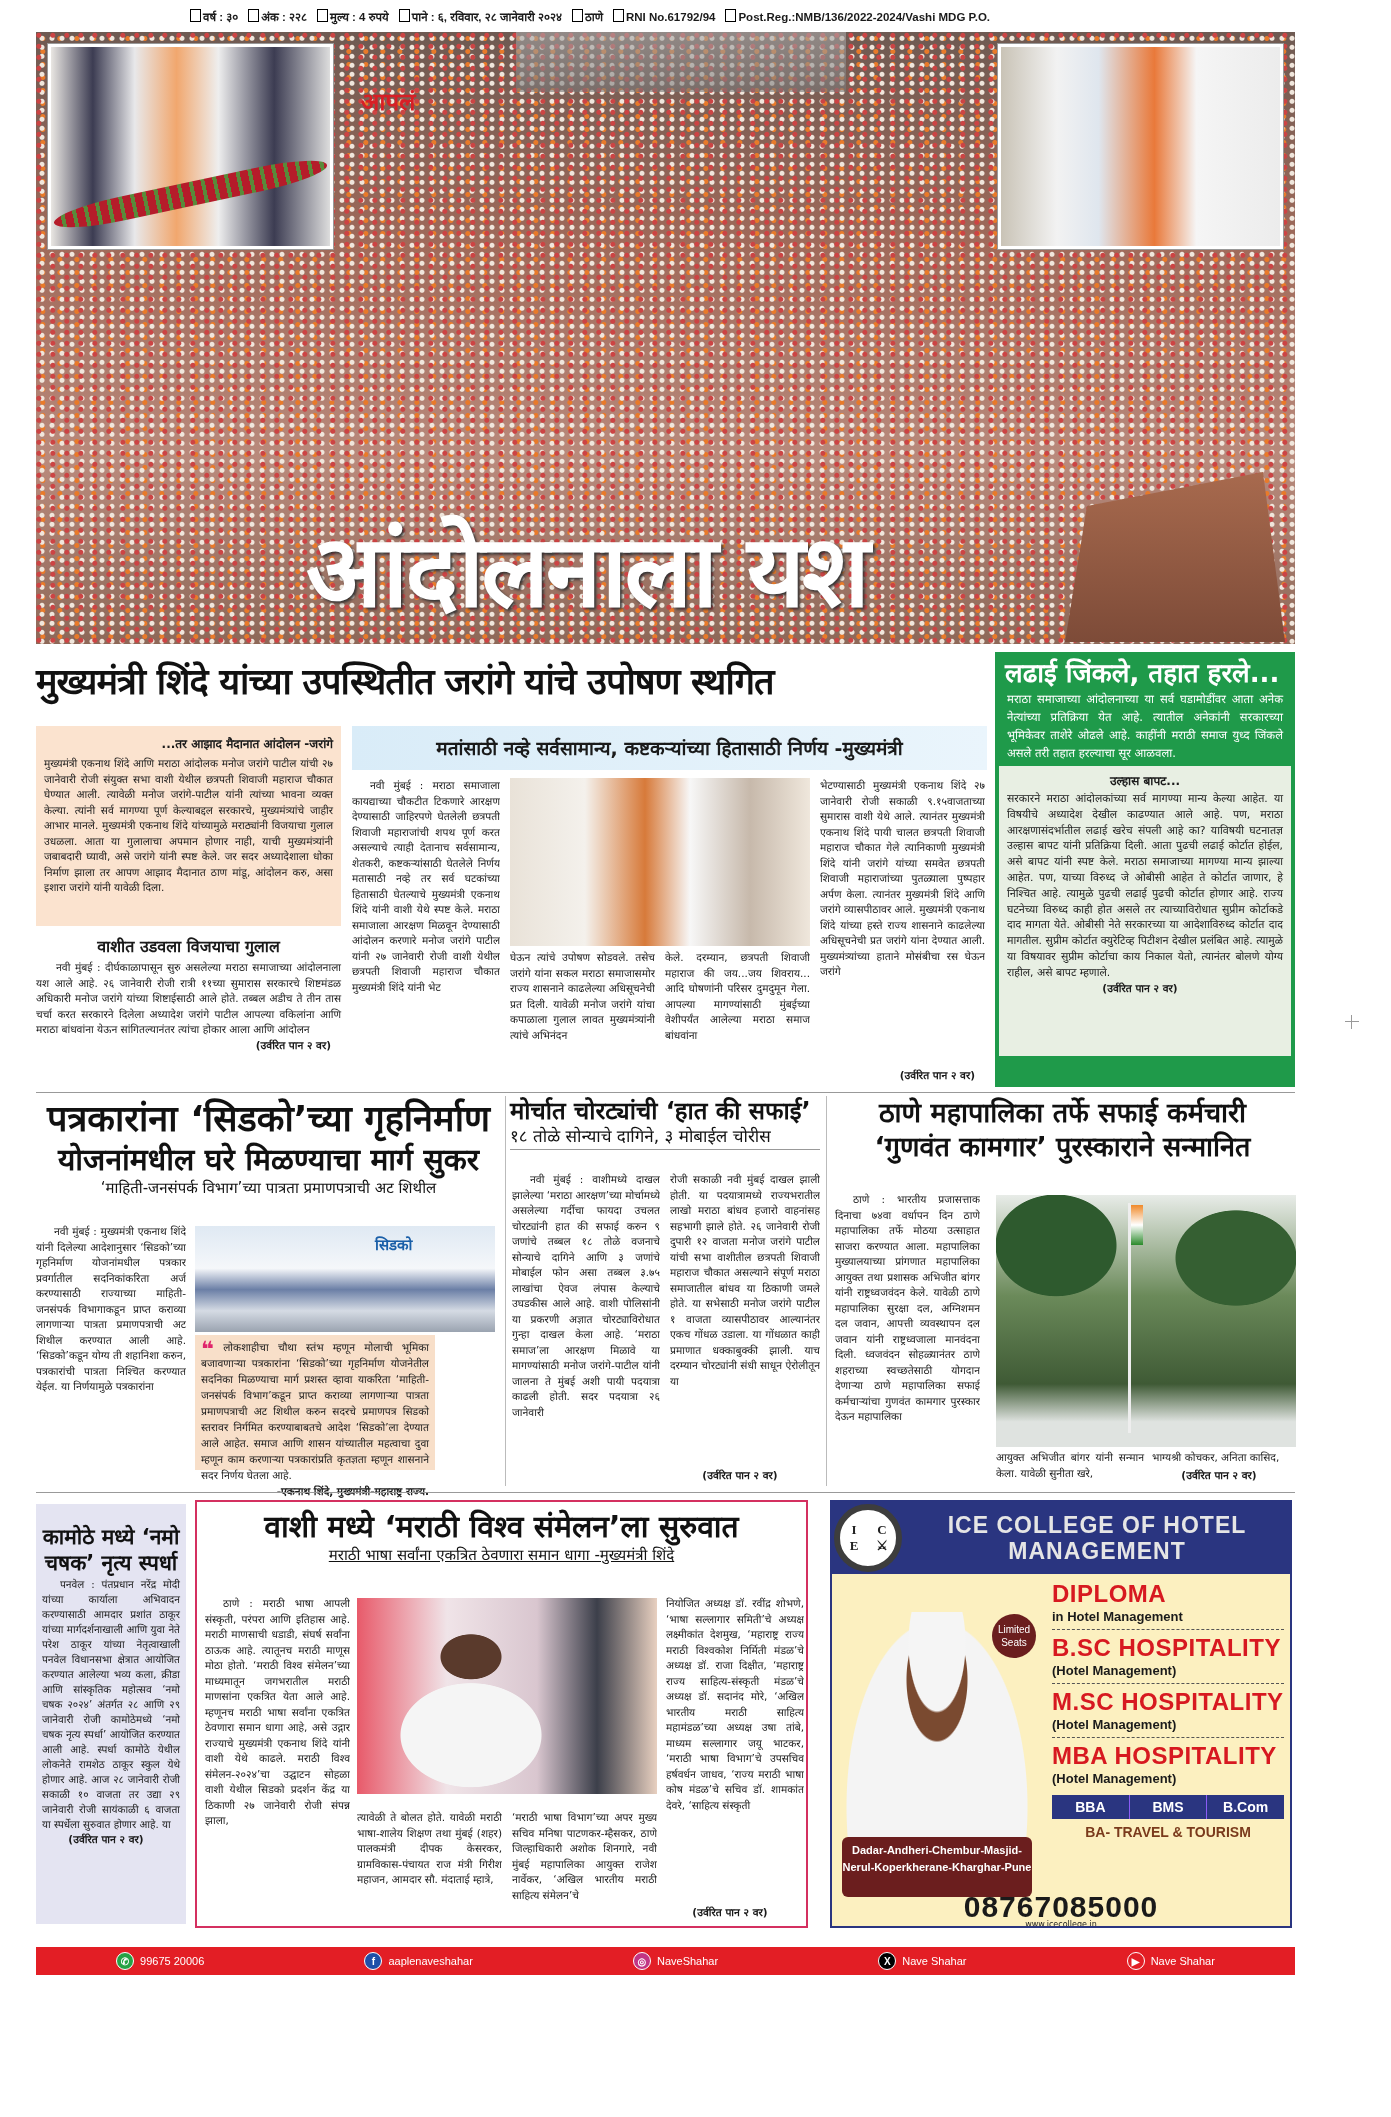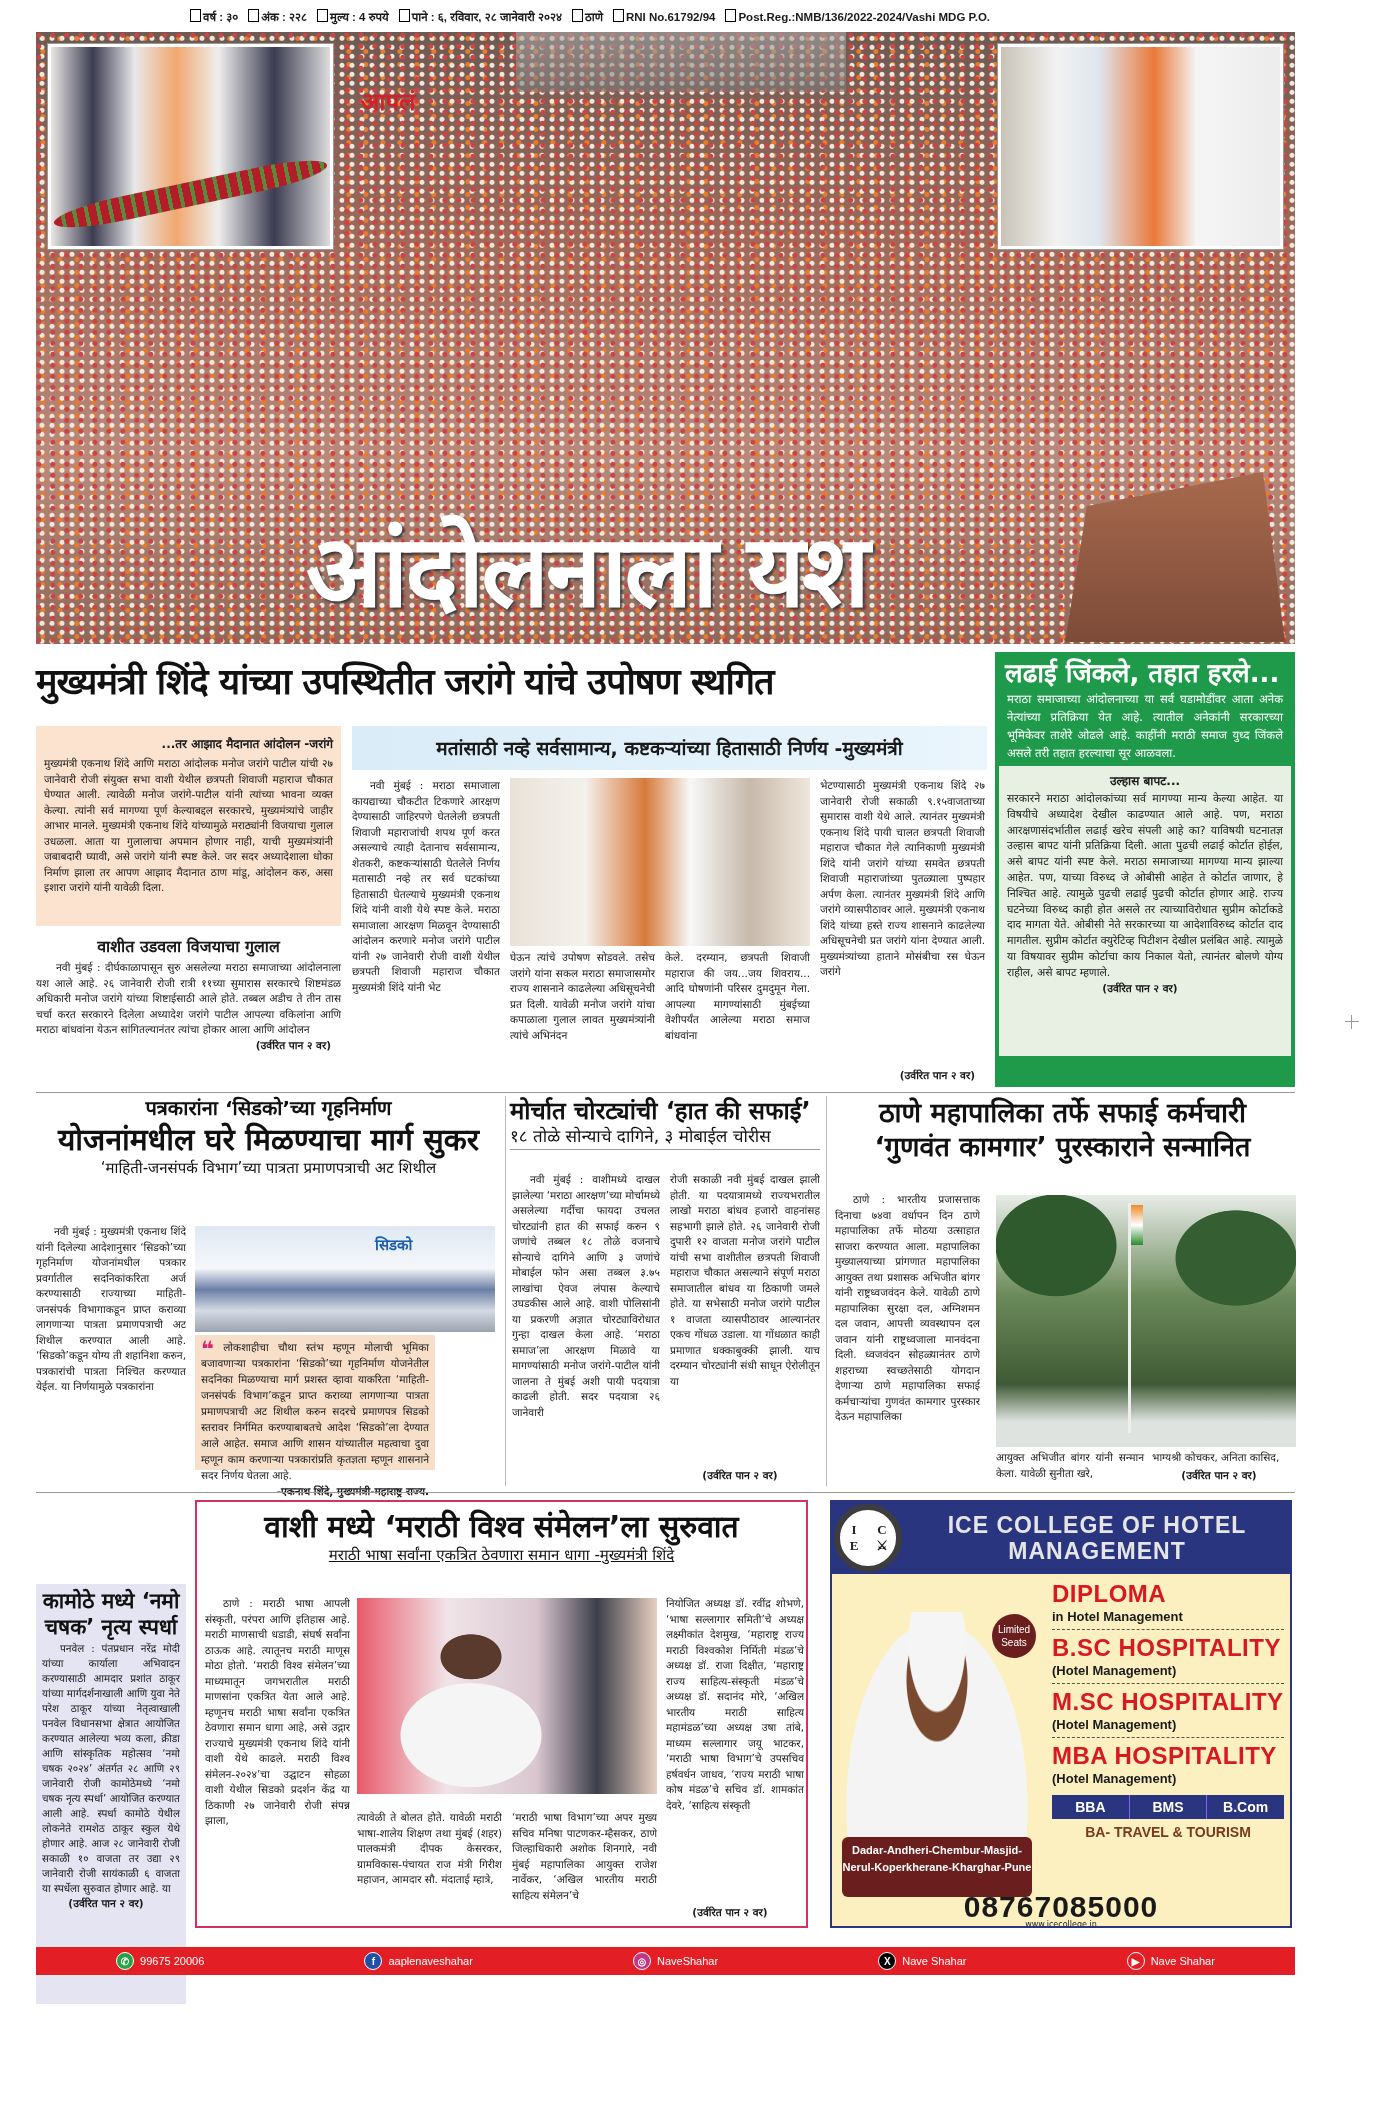--- a/index.html
+++ b/index.html
@@ -32,21 +32,21 @@
 .pinkbox h3{text-align:right;font-size:12px;line-height:24px;white-space:nowrap}
 .sub-head{font-size:16px;font-weight:bold;text-align:center;line-height:26px}
 .cont{font-size:10.5px;font-weight:bold;text-align:right;padding-right:10px}
 .bluebar{left:352px;top:726px;width:635px;height:44px;background:linear-gradient(90deg,#d9ecf8,#eaf5fc);font-size:19px;font-weight:bold;text-align:center;line-height:44px;white-space:nowrap}
 .photo{background:linear-gradient(135deg,#d8d0c6,#a48c7a 40%,#f3efe9 60%,#c06a45 80%,#ddd)}
 .hr{background:#999;height:1px}
 .vr{background:#bbb;width:1px}
 .head2{font-weight:bold;line-height:1.25;text-align:center;white-space:nowrap;color:#111}
 .quotebox{left:195px;top:1335px;width:240px;height:135px;background:#f8dfc9;padding:4px 6px;font-size:10.5px;line-height:16px;text-align:justify}
 .quotebox .q{color:#e0256c;font-size:22px;font-weight:bold;line-height:10px;vertical-align:-6px}
-.purplebox{left:36px;top:1584px;width:150px;height:420px;background:#e4e4f2;padding:4px 6px}
+.purplebox{left:36px;top:1504px;width:150px;height:420px;background:#e4e4f2;padding:20px 6px}
 .eventbox{left:195px;top:1500px;width:613px;height:428px;border:2px solid #d43060;padding:6px 10px}
 .ad{left:830px;top:1500px;width:462px;height:428px;border:2px solid #2a3580;background:#fcf0c0;overflow:hidden}
 .ad .top{background:#2a3580;height:72px;display:flex;align-items:center}
 .ad .logo{width:68px;height:68px;margin:2px;border-radius:50%;background:#fff;border:6px solid #3d3d3d;display:grid;grid-template-columns:1fr 1fr;font-size:13px;font-weight:bold;text-align:center;align-content:center;color:#222;font-family:"Liberation Serif",serif}
 .ad .name{flex:1;color:#e5e5e5;font-weight:bold;font-size:23px;line-height:26px;text-align:center;font-family:"Liberation Sans",sans-serif;letter-spacing:1px}
 .ad .chef{position:absolute;left:10px;top:110px;width:190px;height:260px;background:radial-gradient(ellipse at 50% 12%,#f5f5f5 0 28px,transparent 29px),radial-gradient(ellipse at 50% 26%,#7a4a30 0 30px,transparent 31px),radial-gradient(ellipse at 50% 75%,#f4f4f4 0 90px,transparent 91px)}
 .ad .seats{position:absolute;left:160px;top:112px;width:44px;height:44px;border-radius:50%;background:#6b1e1e;color:#fff;font-size:10px;text-align:center;line-height:13px;padding-top:9px;font-family:"Liberation Sans",sans-serif}
 .ad .loc{position:absolute;left:10px;top:335px;width:190px;height:60px;background:#6b1e1e;color:#fff;border-radius:6px;font-size:11px;line-height:17px;text-align:center;padding-top:5px;font-weight:bold;font-family:"Liberation Sans",sans-serif}
 .ad .courses{position:absolute;left:220px;top:78px;width:232px;font-family:"Liberation Sans",sans-serif}
 .ad .c-title{color:#d71920;font-weight:bold;font-size:24px;line-height:28px;letter-spacing:.5px}
@@ -119,21 +119,21 @@
     <p class="body-txt" style="font-size:10.8px;line-height:15.8px">सरकारने मराठा आंदोलकांच्या सर्व मागण्या मान्य केल्या आहेत. या विषयीचे अध्यादेश देखील काढण्यात आले आहे. पण, मराठा आरक्षणासंदर्भातील लढाई खरेच संपली आहे का? याविषयी घटनातज्ञ उल्हास बापट यांनी प्रतिक्रिया दिली. आता पुढची लढाई कोर्टात होईल, असे बापट यांनी स्पष्ट केले. मराठा समाजाच्या मागण्या मान्य झाल्या आहेत. पण, याच्या विरुध्द जे ओबीसी आहेत ते कोर्टात जाणार, हे निश्चित आहे. त्यामुळे पुढची लढाई पुढची कोर्टात होणार आहे. राज्य घटनेच्या विरुध्द काही होत असले तर त्याच्याविरोधात सुप्रीम कोर्टाकडे दाद मागता येते. ओबीसी नेते सरकारच्या या आदेशाविरुध्द कोर्टात दाद मागतील. सुप्रीम कोर्टात क्युरेटिव्ह पिटीशन देखील प्रलंबित आहे. त्यामुळे या विषयावर सुप्रीम कोर्टाचा काय निकाल येतो, त्यानंतर बोलणे योग्य राहील, असे बापट म्हणाले.</p>
     <div class="cont" style="text-align:center">(उर्वरित पान २ वर)</div>
   </div>
 </div>
 
 <div class="abs crosshair"></div>
 
 <div class="abs hr" style="left:36px;top:1092px;width:1259px"></div>
 
 <div class="abs" style="left:36px;top:1096px;width:465px">
-  <div class="head2" style="font-size:20px">पत्रकारांना ‘सिडको’च्या गृहनिर्माण</div>
+  <div class="head2" style="font-size:36px">पत्रकारांना ‘सिडको’च्या गृहनिर्माण</div>
   <div class="head2" style="font-size:30px">योजनांमधील घरे मिळण्याचा मार्ग सुकर</div>
   <div class="head2" style="font-size:15px;font-weight:normal">‘माहिती-जनसंपर्क विभाग’च्या पात्रता प्रमाणपत्राची अट शिथील</div>
 </div>
 <div class="abs body-txt" style="left:36px;top:1224px;width:150px;height:240px;overflow:hidden;text-indent:18px">नवी मुंबई : मुख्यमंत्री एकनाथ शिंदे यांनी दिलेल्या आदेशानुसार ‘सिडको’च्या गृहनिर्माण योजनांमधील पत्रकार प्रवर्गातील सदनिकांकरिता अर्ज करण्यासाठी राज्याच्या माहिती-जनसंपर्क विभागाकडून प्राप्त कराव्या लागणाऱ्या पात्रता प्रमाणपत्राची अट शिथील करण्यात आली आहे. ‘सिडको’कडून योग्य ती शहानिशा करुन, पत्रकारांची पात्रता निश्चित करण्यात येईल. या निर्णयामुळे पत्रकारांना</div>
 <div class="abs" style="left:195px;top:1226px;width:300px;height:106px;background:linear-gradient(180deg,#dfe9f3 0,#f5f7fa 40%,#6b7fa6 60%,#d5dbe4 80%,#9aa3b0)">
   <div style="position:absolute;left:180px;top:8px;color:#1a5fa8;font-weight:bold;font-size:15px">सिडको</div>
 </div>
 <div class="abs quotebox">
   <span class="q">❝</span>
   <span>लोकशाहीचा चौथा स्तंभ म्हणून मोलाची भूमिका बजावणाऱ्या पत्रकारांना ‘सिडको’च्या गृहनिर्माण योजनेतील सदनिका मिळण्याचा मार्ग प्रशस्त व्हावा याकरिता ‘माहिती-जनसंपर्क विभाग’कडून प्राप्त कराव्या लागणाऱ्या पात्रता प्रमाणपत्राची अट शिथील करुन सदरचे प्रमाणपत्र सिडको स्तरावर निर्गमित करण्याबाबतचे आदेश ‘सिडको’ला देण्यात आले आहेत. समाज आणि शासन यांच्यातील महत्वाचा दुवा म्हणून काम करणाऱ्या पत्रकारांप्रति कृतज्ञता म्हणून शासनाने सदर निर्णय घेतला आहे.</span>

